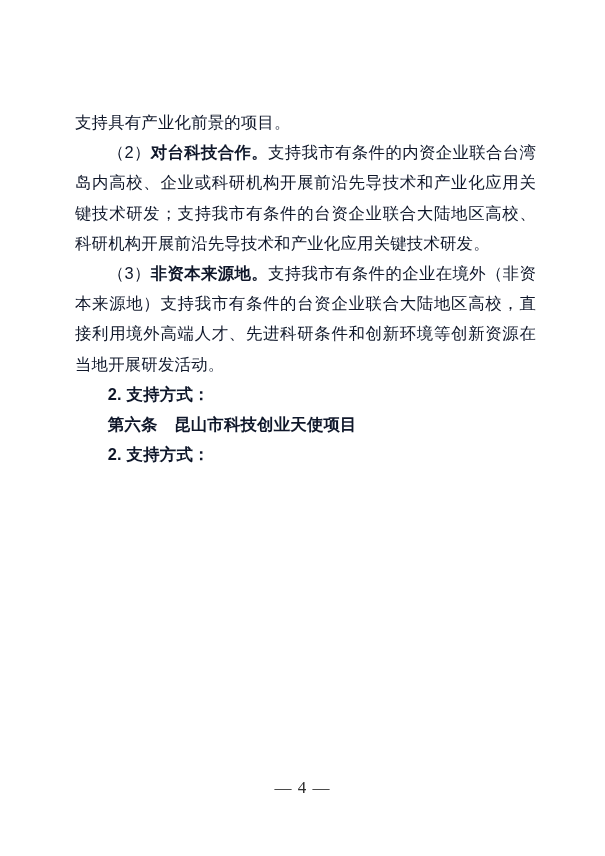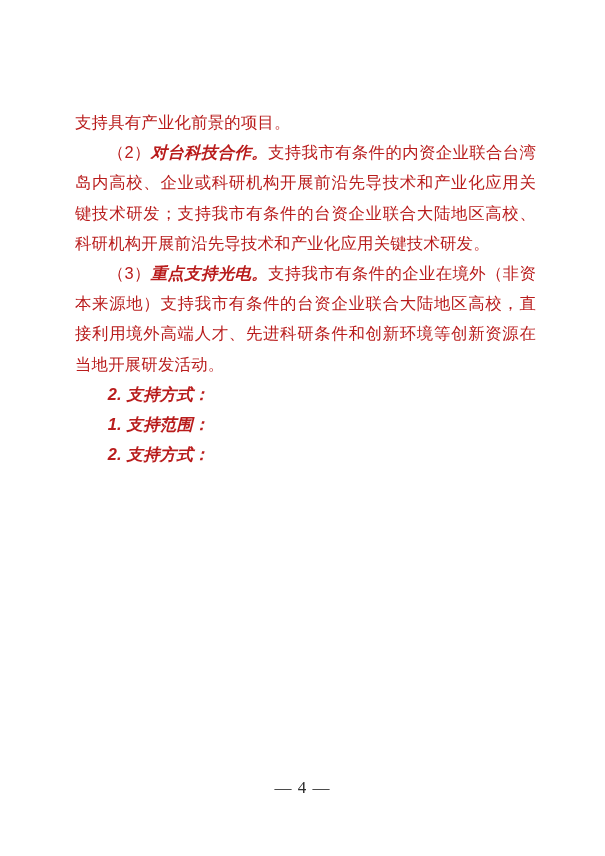--- a/index.html
+++ b/index.html
@@ -19,54 +19,53 @@
   .doc-body {
     position: absolute;
     left: 75px;
     top: 107px;
     width: 461px;
     font-size: 16.4px;
     line-height: 30.2px;
     text-align: justify;
     text-justify: inter-ideograph;
     letter-spacing: 0.2px;
-    color: #b91c1c;
+    color: #0f172a;
   }
   .para {
     margin: 0;
     padding: 0;
   }
   .para.indent {
     text-indent: 2em;
   }
   .run {
     font-weight: normal;
   }
   .run.bold {
     font-weight: bold;
-    font-style: italic;
   }
   .page-footer {
     position: absolute;
     left: 0;
     top: 778px;
     width: 605px;
     text-align: center;
     font-family: "Liberation Serif", "DejaVu Serif", serif;
     font-size: 17px;
     color: #2a2a2a;
     letter-spacing: 1px;
   }
 </style>
 </head>
 <body>
 
 <div class="page">
   <div class="doc-body">
       <p class="para"><span class="run">支持具有产业化前景的项目。</span></p>
       <p class="para indent"><span class="run">（2）</span><span class="run bold">对台科技合作。</span><span class="run">支持我市有条件的内资企业联合台湾岛内高校、企业或科研机构开展前沿先导技术和产业化应用关键技术研发；支持我市有条件的台资企业联合大陆地区高校、科研机构开展前沿先导技术和产业化应用关键技术研发。</span></p>
-      <p class="para indent"><span class="run">（3）</span><span class="run bold">重点支持光电。</span><span class="run">支持我市有条件的企业在境外（非资本来源地）支持我市有条件的台资企业联合大陆地区高校，直接利用境外高端人才、先进科研条件和创新环境等创新资源在当地开展研发活动。</span></p>
+      <p class="para indent"><span class="run">（3）</span><span class="run bold">非资本来源地。</span><span class="run">支持我市有条件的企业在境外（非资本来源地）支持我市有条件的台资企业联合大陆地区高校，直接利用境外高端人才、先进科研条件和创新环境等创新资源在当地开展研发活动。</span></p>
       <p class="para indent"><span class="run bold">2. 支持方式：</span></p>
-      <p class="para indent"><span class="run bold">1. 支持范围：</span></p>
+      <p class="para indent"><span class="run bold">第六条　昆山市科技创业天使项目</span></p>
       <p class="para indent"><span class="run bold">2. 支持方式：</span></p>
     </div>
   <div class="page-footer">— 4 —</div>
 </div>
 
 </body></html>

